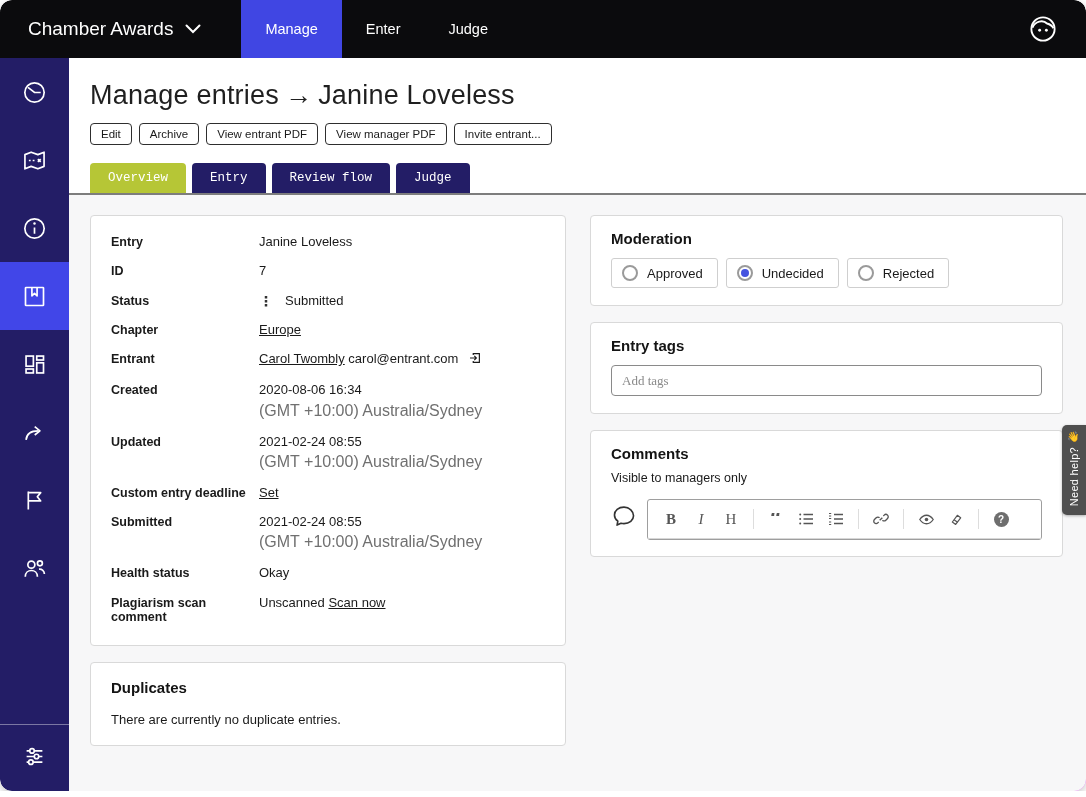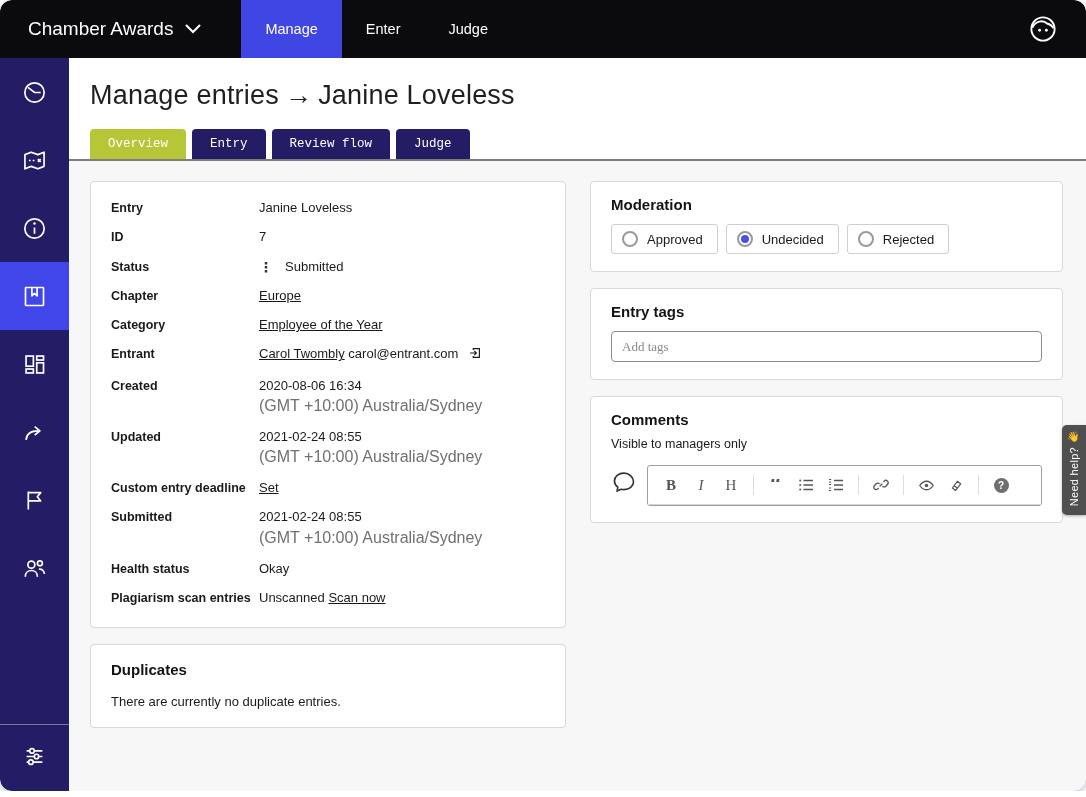--- a/index.html
+++ b/index.html
@@ -229,20 +229,27 @@
           </svg>
         </span>
       </div>
     </aside>
 
     <div class="main">
       <div class="page-head">
         <h1 class="page-title">
           <span>Manage entries</span><span class="arrow">→</span><span>Janine Loveless</span>
         </h1>
+        <div class="actions">
+          <button class="btn">Edit</button>
+          <button class="btn">Archive</button>
+          <button class="btn">View entrant PDF</button>
+          <button class="btn">View manager PDF</button>
+          <button class="btn">Invite entrant...</button>
+        </div>
         <div class="tabs">
           <button class="tab active">Overview</button>
           <button class="tab">Entry</button>
           <button class="tab">Review flow</button>
           <button class="tab">Judge</button>
         </div>
       </div>
       <div class="tab-underline"></div>
 
       <div class="content">
@@ -259,24 +266,20 @@
             </div>
             <div class="drow">
               <div class="dlabel">Status</div>
               <div class="dvalue">
                 <span class="kebab">⋮</span><span>Submitted</span>
               </div>
             </div>
             <div class="drow">
               <div class="dlabel">Chapter</div>
               <div class="dvalue"><a class="link">Europe</a></div>
-            </div>
-            <div class="drow">
-              <div class="dlabel">Category</div>
-              <div class="dvalue"><a class="link">Employee of the Year</a></div>
             </div>
             <div class="drow">
               <div class="dlabel">Entrant</div>
               <div class="dvalue">
                 <a class="link">Carol Twombly</a>
                 <span>carol@entrant.com</span>
                 <span class="impersonate">
                   <svg width="14" height="14" viewBox="0 0 24 24" fill="none" stroke="#1a1a1a" stroke-width="2">
                     <path d="M9 7 V4.5 H19.5 V19.5 H9 V17"></path>
                     <path d="M3.5 12 H14 M10.8 8.5 L14.3 12 L10.8 15.5"></path>
@@ -307,21 +310,21 @@
               <div class="dvalue">
                 <div>2021-02-24 08:55</div>
                 <div class="tz">(GMT +10:00) Australia/Sydney</div>
               </div>
             </div>
             <div class="drow">
               <div class="dlabel">Health status</div>
               <div class="dvalue">Okay</div>
             </div>
             <div class="drow">
-              <div class="dlabel">Plagiarism scan entries</div>
+              <div class="dlabel">Plagiarism scan comment</div>
               <div class="dvalue">
                 <span>Unscanned</span>
                 <a class="link">Scan now</a>
               </div>
             </div>
           </section>
 
           <section class="panel dup-body">
             <h2 class="panel-title">Duplicates</h2>
             <p class="dup-msg">There are currently no duplicate entries.</p>

